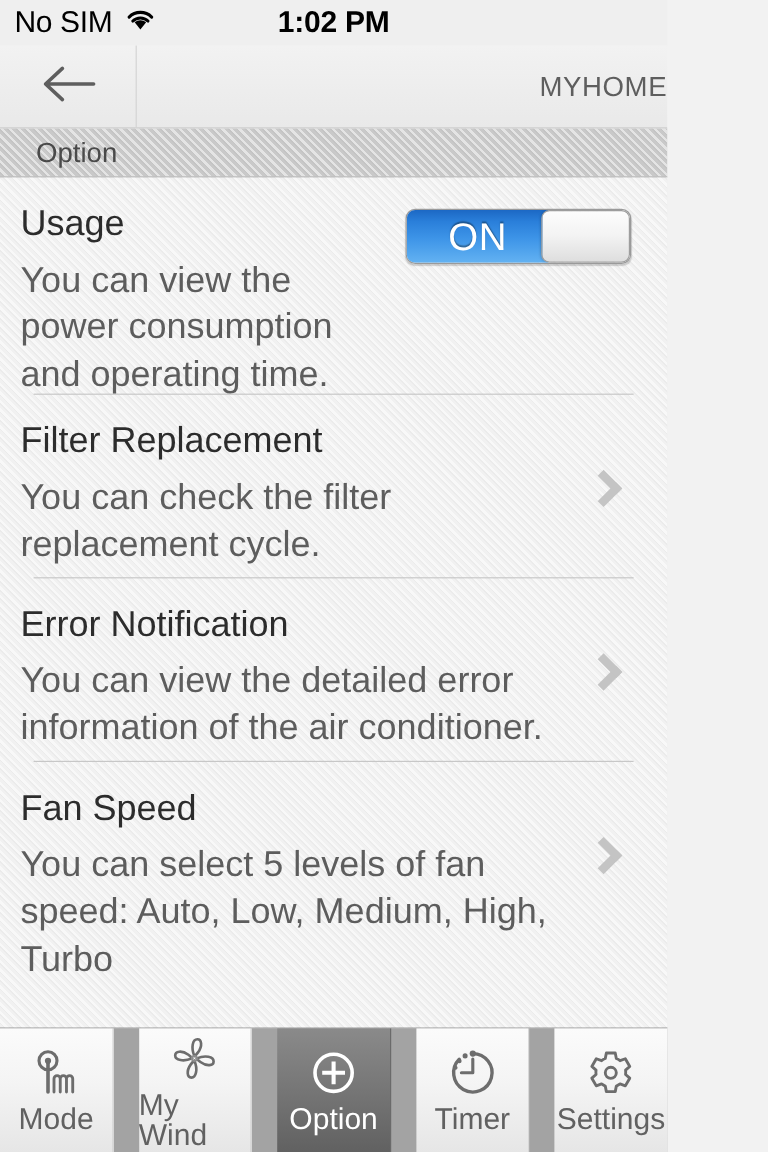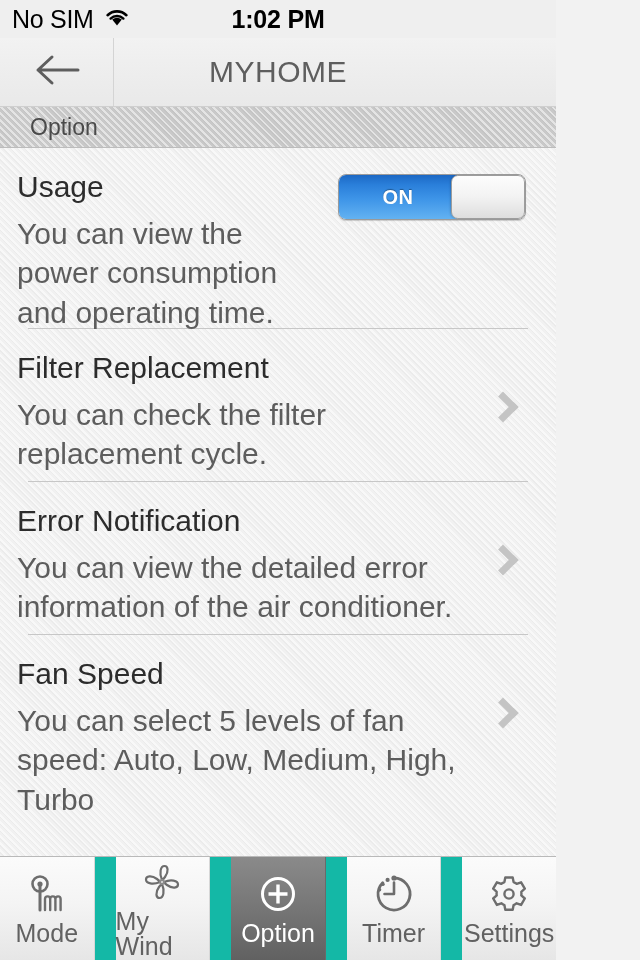--- a/index.html
+++ b/index.html
@@ -119,22 +119,22 @@
     height: 68px;
     display: flex;
     align-items: center;
     justify-content: center;
     border-right: 1px solid #d4d4d4;
     cursor: pointer;
   }
   .nav-title {
     position: absolute;
     left: 0; right: 0;
-    text-align: center;
-    font-size: 30px;
+    text-align: right;
+    font-size: 23px;
     color: #5e5e5e;
     letter-spacing: 0.5px;
   }
 
   
   .section-header {
     flex: 0 0 41px;
     height: 41px;
     background-color: #c9c9c9;
     display: flex;
@@ -226,22 +226,22 @@
     left: 0; top: 0;
     width: 118px;
     height: 100%;
     background: linear-gradient(to bottom, #1c68c4 0%, #2a7fda 22%, #3e95e8 55%, #63b2f2 100%);
     display: flex;
     align-items: center;
     justify-content: center;
   }
   .switch-label {
     color: #fff;
-    font-size: 20px;
-    font-weight: bold;
+    font-size: 32px;
+    font-weight: normal;
     letter-spacing: 0.5px;
     text-shadow: 0 -1px 1px rgba(0,0,0,0.35);
   }
   .switch-knob {
     position: absolute;
     right: 0;
     top: 0;
     width: 74px;
     height: 100%;
     border-radius: 7px;
@@ -251,21 +251,21 @@
     box-shadow: -1px 0 2px rgba(0,0,0,0.15);
   }
 
   
   .tabbar {
     flex: 0 0 104px;
     height: 104px;
     display: flex;
     border-top: 1px solid #b9b9b9;
     box-sizing: border-box;
-    background: #14b8a6;
+    background: #a3a3a3;
     gap: 21px;
   }
   .tab {
     flex: 1 1 0;
     display: flex;
     flex-direction: column;
     align-items: center;
     justify-content: center;
     gap: 4px;
     background: linear-gradient(to bottom, #fbfbfb 0%, #f4f4f4 45%, #e6e6e6 100%);

